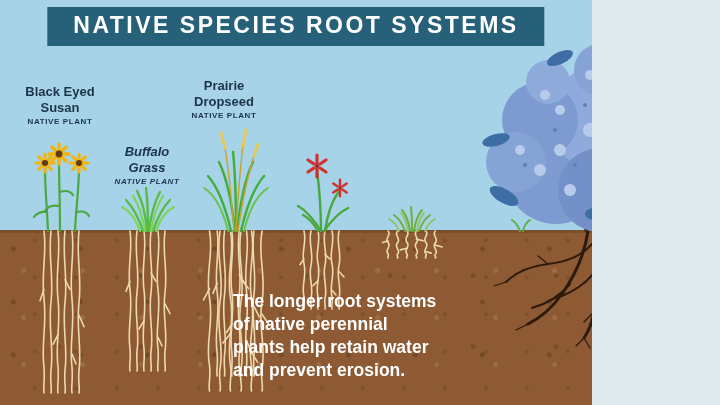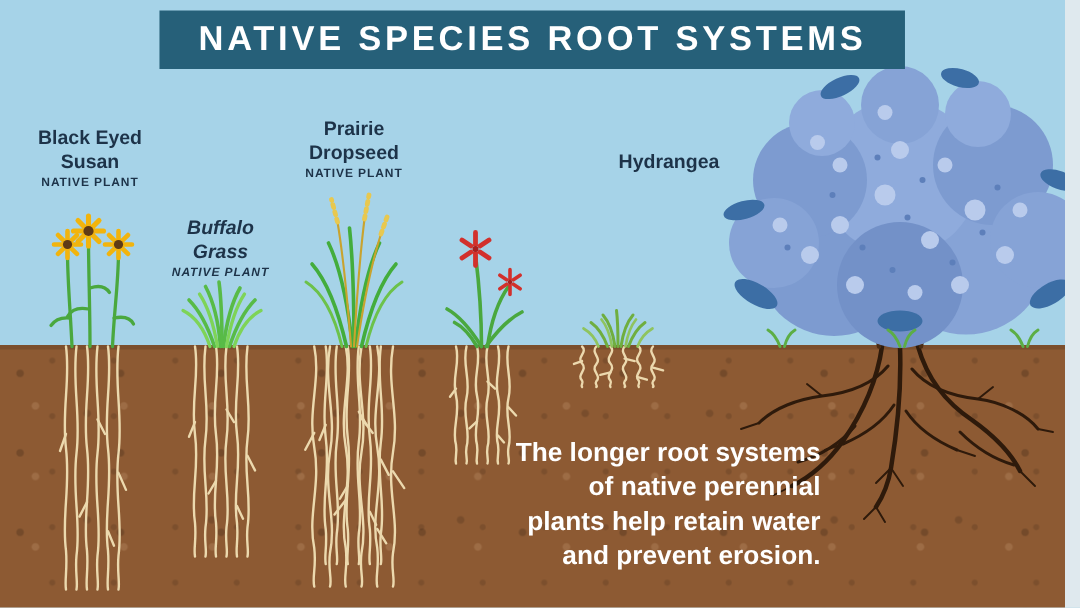--- a/index.html
+++ b/index.html
@@ -1,17 +1,17 @@
 <!DOCTYPE html>
 <html><head>
 <meta charset="utf-8">
 <style>
   html,body{margin:0;padding:0;background:#dfe9ee;}
   .stage{
-    position:relative;width:710px;height:405px;overflow:hidden;
+    position:relative;width:592px;height:405px;overflow:hidden;
     font-family:"Liberation Sans",sans-serif;
   }
   .sky{position:absolute;left:0;top:0;width:720px;height:232px;background:#a6d3e8;}
   .soil{
     position:absolute;left:0;top:230px;width:720px;height:175px;
     background-color:#8d5a33;
     background-image:
       radial-gradient(circle at 20% 30%, rgba(0,0,0,.18) 0 2px, transparent 3px),
       radial-gradient(circle at 70% 60%, rgba(0,0,0,.14) 0 2px, transparent 3px),
       radial-gradient(circle at 40% 80%, rgba(255,220,180,.14) 0 2px, transparent 3px),
@@ -23,26 +23,26 @@
   .banner{
     position:absolute;top:7px;left:50%;transform:translateX(-50%);
     background:#266079;color:#ffffff;padding:5px 26px 7px;
     font-weight:bold;font-size:23px;letter-spacing:2.5px;white-space:nowrap;
   }
   .plant-label{position:absolute;width:130px;text-align:center;color:#1d3349;}
   .plant-name{font-weight:bold;font-size:13px;line-height:1.2;white-space:pre-line;}
   .plant-tag{font-size:8px;font-weight:bold;letter-spacing:.6px;margin-top:2px;}
   .lbl-bes{left:-5px;top:84px;}
   .lbl-buffalo{left:82px;top:144px;font-style:italic;}
-  .lbl-prairie{left:171px;top:78px;}
+  .lbl-prairie{left:159px;top:78px;}
   .lbl-daylily{left:257px;top:100px;}
   .lbl-hydrangea{left:381px;top:100px;}
   .lbl-kentucky{left:349px;top:163px;}
   .caption{
-    position:absolute;left:233px;top:290px;width:314px;text-align:right;
+    position:absolute;left:233px;top:290px;width:314px;text-align:left;
     color:#ffffff;font-weight:bold;font-size:17.5px;line-height:1.32;
     white-space:pre-line;
   }
 </style>
 </head>
 <body>
 
 <div class="stage">
   <div class="sky"></div>
   <div class="soil"></div>
@@ -280,22 +280,19 @@
     <div class="plant-tag">NATIVE PLANT</div>
   </div>
 
   <div class="plant-label lbl-prairie">
     <div class="plant-name">Prairie
 Dropseed</div>
     <div class="plant-tag">NATIVE PLANT</div>
   </div>
 
 
-  <div class="plant-label lbl-hydrangea">
-    <div class="plant-name">Hydrangea</div>
-  </div>
 
 
   <div class="caption">The longer root systems
 of native perennial
 plants help retain water
 and prevent erosion.</div>
 </div>
 
 </body></html>

